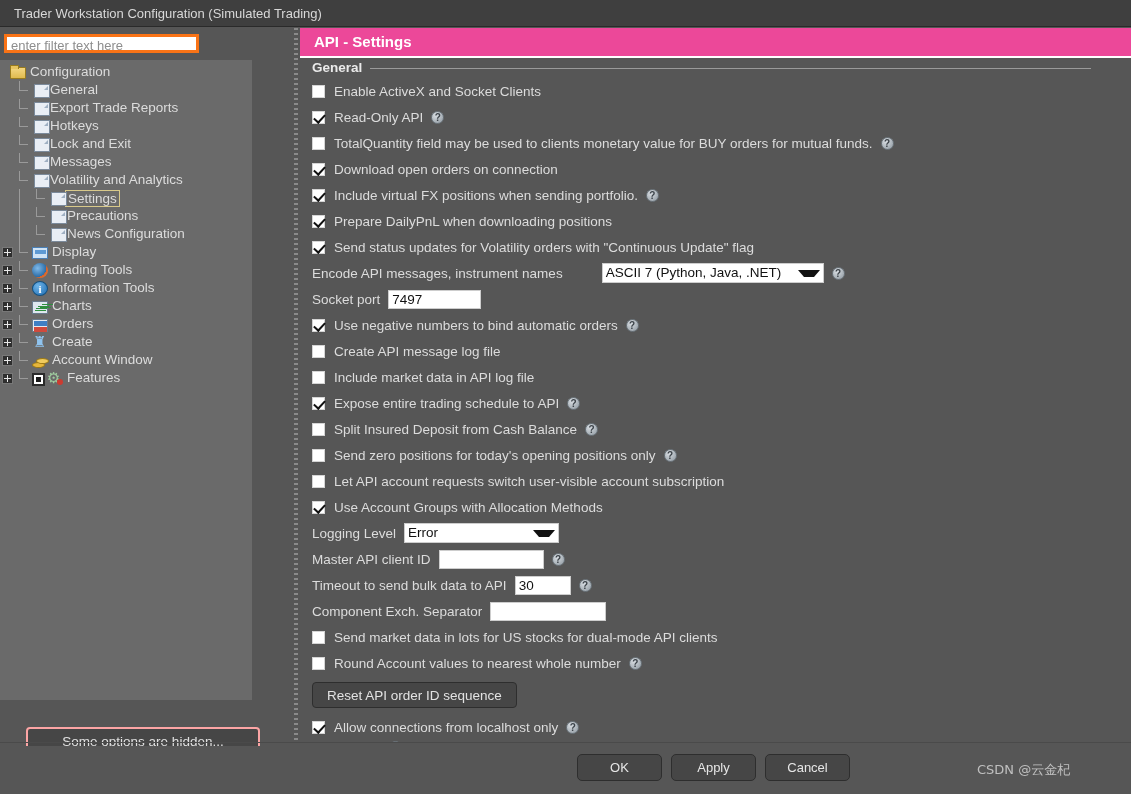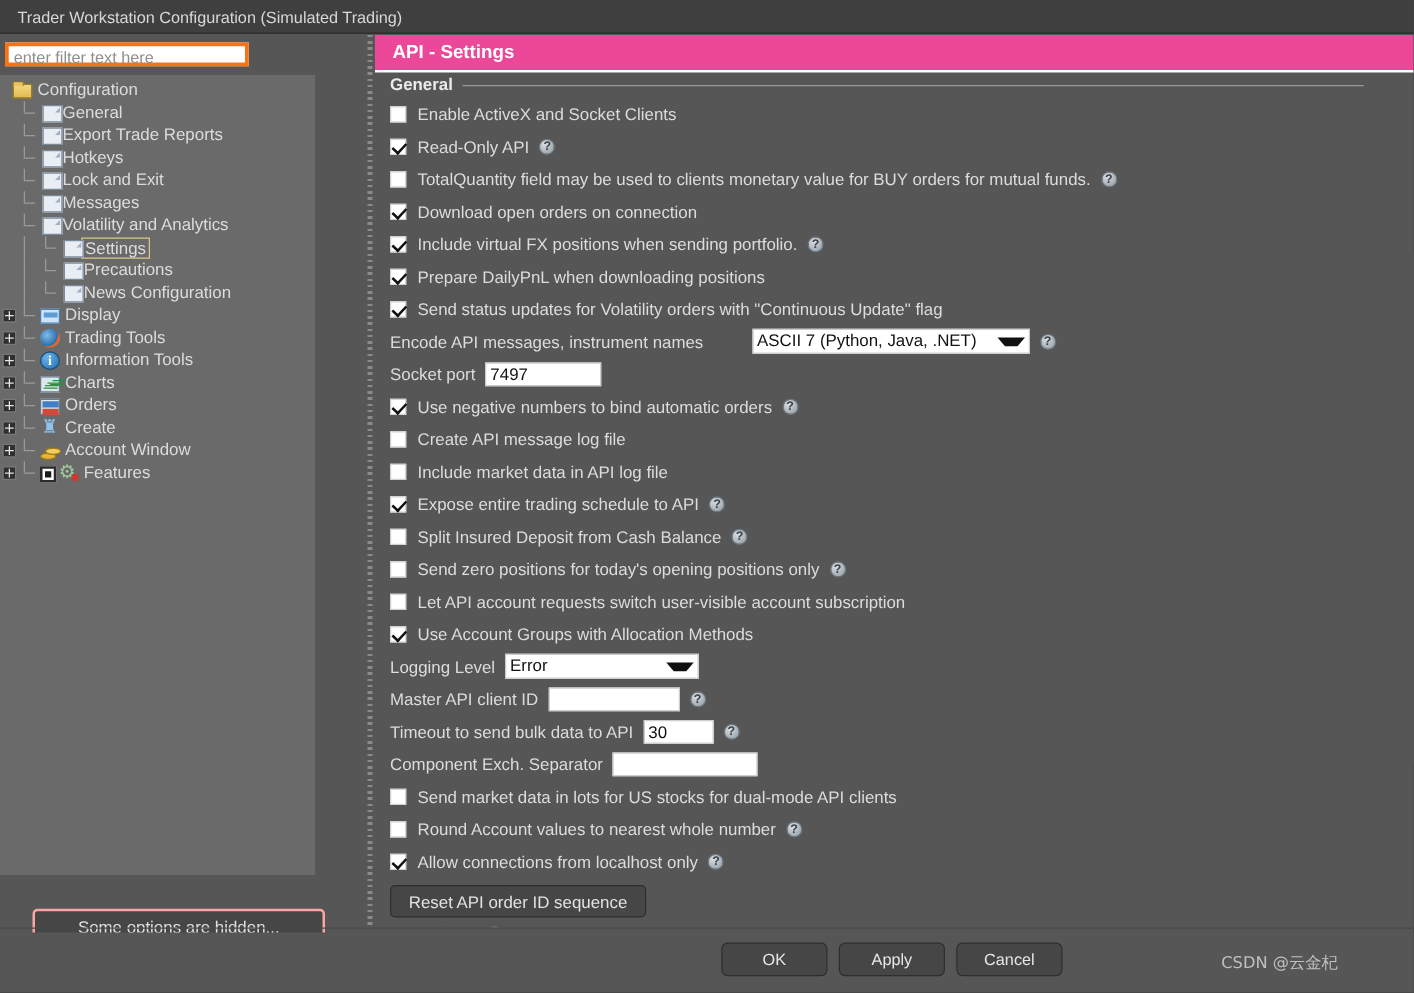--- a/index.html
+++ b/index.html
@@ -653,27 +653,27 @@
           </div>
           <div class="row">
             <span class="cbx"></span>
             <span class="lbl">Send market data in lots for US stocks for dual-mode API clients</span>
           </div>
           <div class="row">
             <span class="cbx"></span>
             <span class="lbl">Round Account values to nearest whole number</span>
             <span class="help"></span>
           </div>
-          <div class="row">
-            <span class="cbx checked"></span>
-            <span class="lbl">Allow connections from localhost only</span>
-            <span class="help"></span>
-          </div>
           <div class="row" style="height: 38px;">
             <span class="btn-reset">Reset API order ID sequence</span>
+          </div>
+          <div class="row">
+            <span class="cbx checked"></span>
+            <span class="lbl">Allow connections from localhost only</span>
+            <span class="help"></span>
           </div>
           <div class="cut-row">
             <span class="lbl">Trusted IPs</span>
             <span class="help"></span>
           </div>
         </div>
     </div>
   </div>
 
   <div class="footer-topline"></div>

